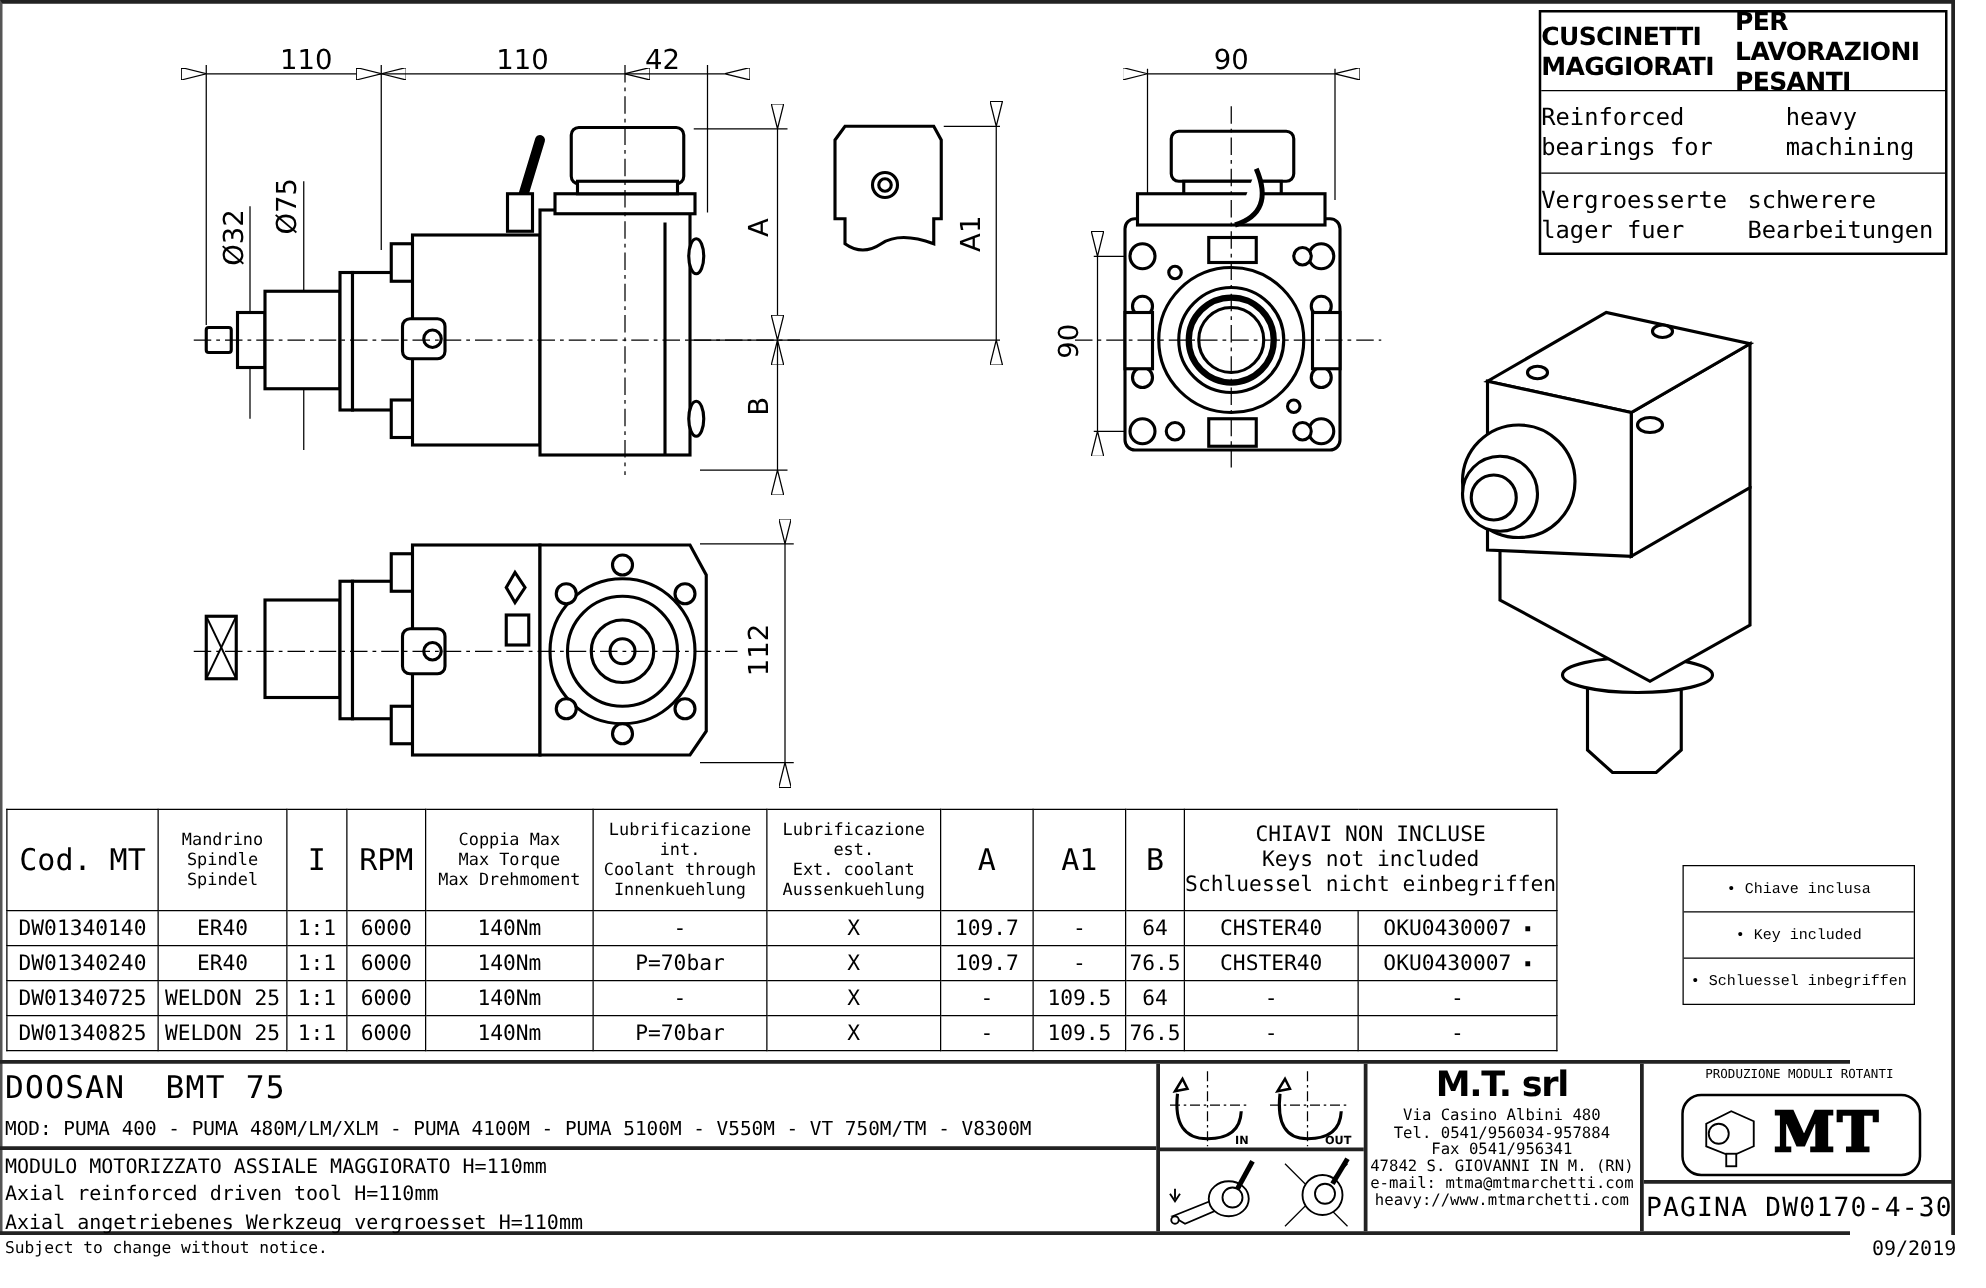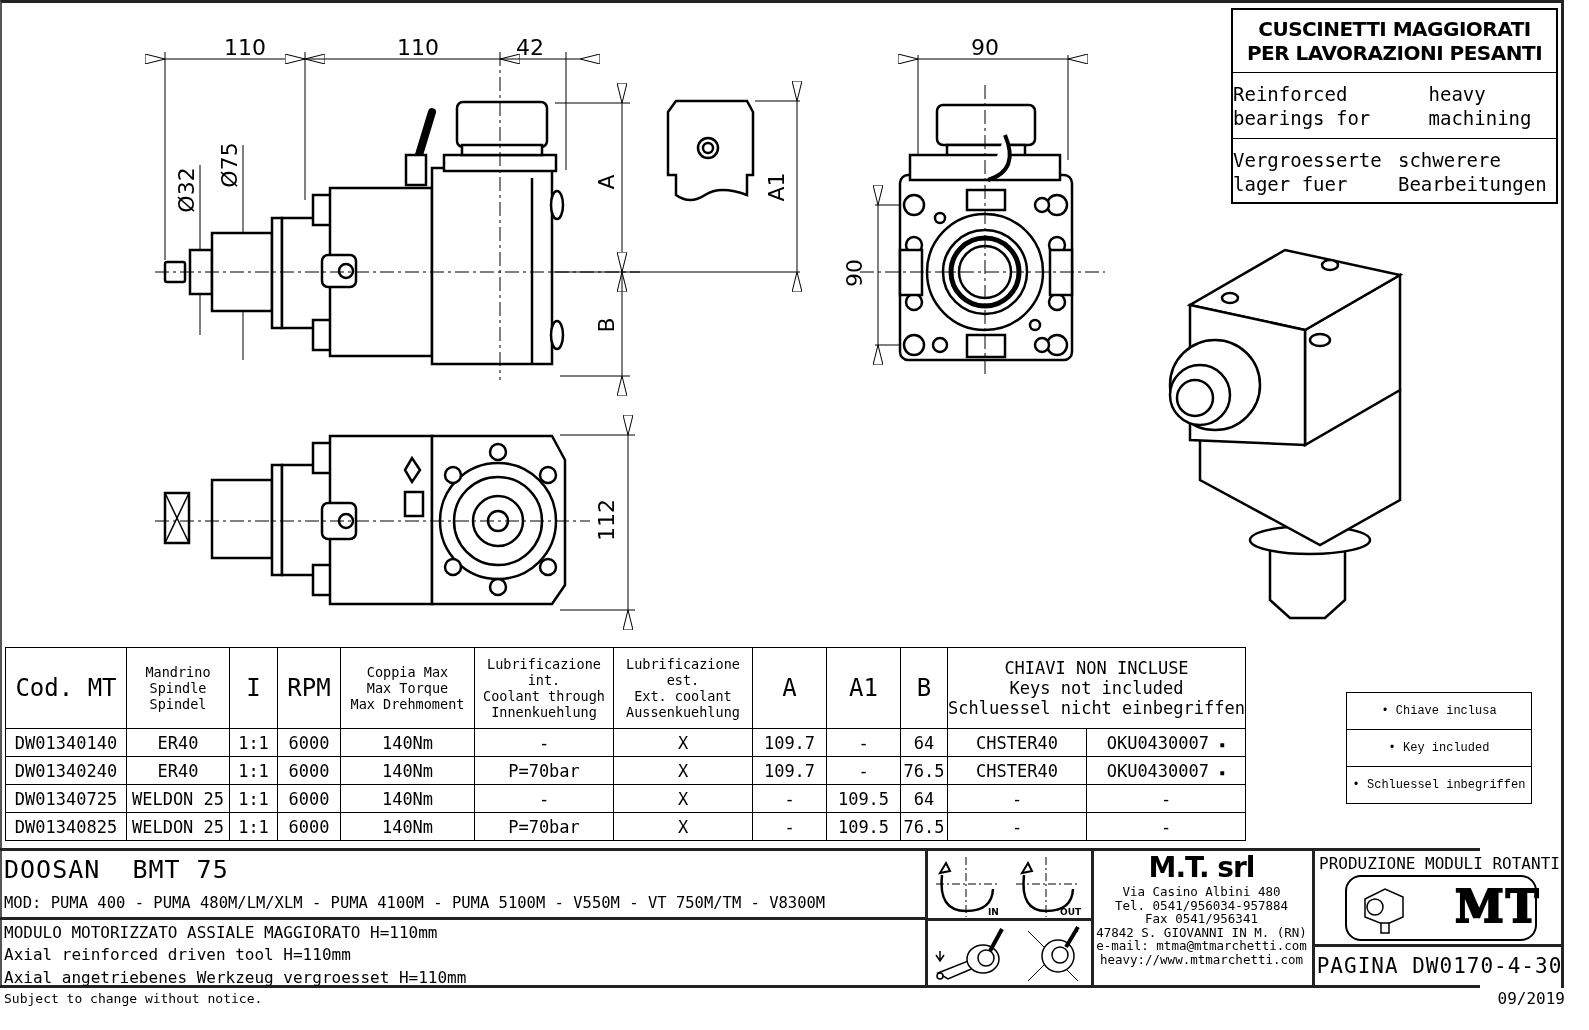--- a/index.html
+++ b/index.html
@@ -6,21 +6,21 @@
   body { width:1589px; height:1030px; position:relative; overflow:hidden;
          font-family:"DejaVu Sans Mono","Liberation Mono",monospace; color:#000; }
   .frame { position:absolute; left:0; top:0; width:1564px; height:988px;
            border-top:3px solid #222; border-left:2px solid #555; border-right:3px solid #222; box-sizing:border-box; }
   svg.drawing { position:absolute; left:0; top:0; }
   .dim { font-family:"DejaVu Sans","Liberation Sans",sans-serif; font-size:22px; fill:#000; }
   .dimv { font-family:"DejaVu Sans","Liberation Sans",sans-serif; font-size:22px; fill:#000; }
 
   
   .notebox { position:absolute; left:1231px; top:8px; width:327px; height:196px; border:2px solid #000; box-sizing:border-box; }
-  .notebox .it { height:62px; border-bottom:1.5px solid #000; display:flex; flex-direction:column; align-items:center; justify-content:center;
+  .notebox .it { height:62px; border-bottom:1.5px solid #000; display:flex; flex-direction:row; align-items:center; justify-content:center;
                  font-family:"DejaVu Sans","Liberation Sans",sans-serif; font-weight:bold; font-size:20px; line-height:24px; letter-spacing:-0.5px; }
   .notebox .en, .notebox .de { height:65px; display:flex; flex-direction:row; align-items:center; justify-content:center; font-size:19px; line-height:24px; }
   .notebox .en { border-bottom:1.5px solid #000; }
 
   
   table.spec { position:absolute; left:5px; top:647px; border-collapse:collapse; font-size:17px; }
   table.spec td, table.spec th { border:1.5px solid #000; text-align:center; padding:0; font-weight:normal; }
   table.spec th { height:80px; line-height:16px; font-size:13.5px; }
   table.spec th.big { font-size:24px; }
   table.spec td { height:27px; }
@@ -38,23 +38,23 @@
   .tb-row1 { position:absolute; left:4px; top:4px; font-size:25px; letter-spacing:1px; }
   .tb-row2 { position:absolute; left:4px; top:43px; font-size:15.5px; }
   .tb-sep { position:absolute; left:0; top:66px; width:925px; border-top:3px solid #222; }
   .tb-d1, .tb-d2, .tb-d3 { position:absolute; left:4px; font-size:16px; }
   .tb-d1 { top:72px; } .tb-d2 { top:94px; } .tb-d3 { top:117px; }
   .tb-icons { position:absolute; left:925px; top:0; width:163px; height:134px; border-left:3px solid #222; border-right:3px solid #222; }
   .tb-icons .mid { position:absolute; left:0; top:67px; width:100%; border-top:3px solid #222; }
   .tb-company { position:absolute; left:1091px; top:0; width:221px; height:134px; text-align:center; font-size:12.5px; line-height:13.5px; }
   .tb-company .name { font-family:"DejaVu Sans","Liberation Sans",sans-serif; font-weight:bold; font-size:28px; line-height:34px; letter-spacing:-1px; }
   .tb-brand { position:absolute; left:1312px; top:0; width:252px; height:134px; border-left:3px solid #222; box-sizing:border-box; }
-  .tb-brand .prod { text-align:center; font-size:16px; margin-top:3px; }
+  .tb-brand .prod { text-align:center; font-size:10px; margin-top:3px; }
   .tb-brand .logo { position:absolute; left:30px; top:24px; width:192px; height:66px; border:2.5px solid #000; border-radius:16px; box-sizing:border-box; }
-  .tb-brand .logo .mt { position:absolute; left:72px; top:4px; font-family:"DejaVu Serif","Liberation Serif",serif; font-weight:bold; font-size:44px; letter-spacing:2px;margin-left:36px; -webkit-text-stroke:2px #000; }
+  .tb-brand .logo .mt { position:absolute; left:72px; top:4px; font-family:"DejaVu Serif","Liberation Serif",serif; font-weight:bold; font-size:44px; letter-spacing:2px; -webkit-text-stroke:2px #000; }
   .tb-brand .page { position:absolute; left:0; top:93px; width:100%; height:41px; border-top:3px solid #222; box-sizing:border-box;
                     font-size:21px; display:flex; align-items:center; justify-content:center; letter-spacing:1px; }
   .footer-left { position:absolute; left:4px; top:991px; font-size:13px; }
   .footer-right { position:absolute; right:24px; top:989px; font-size:16px; }
 </style>
 </head>
 <body>
 
 <div class="frame"></div>
 

